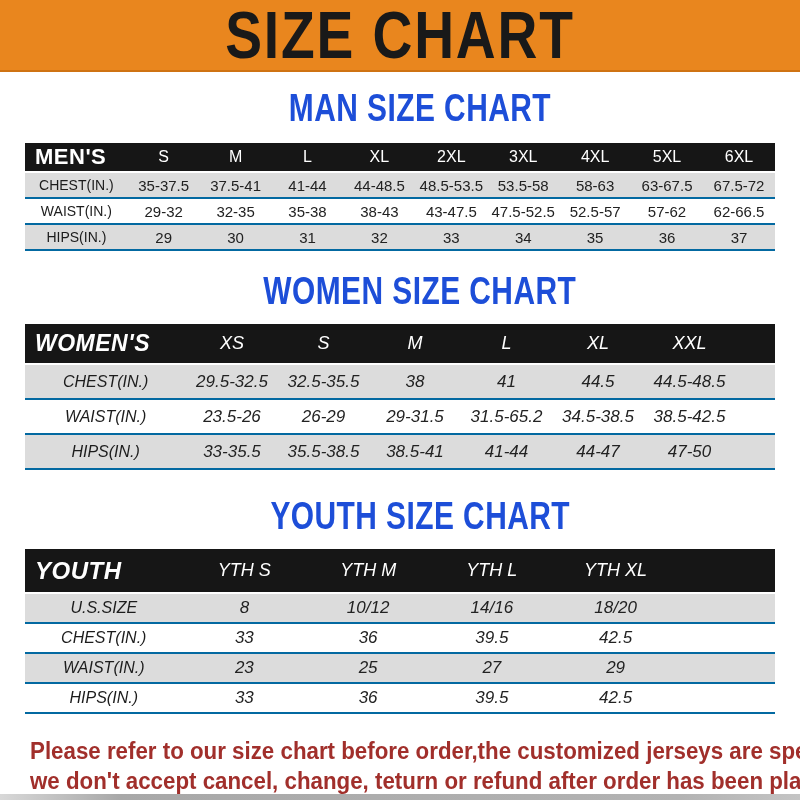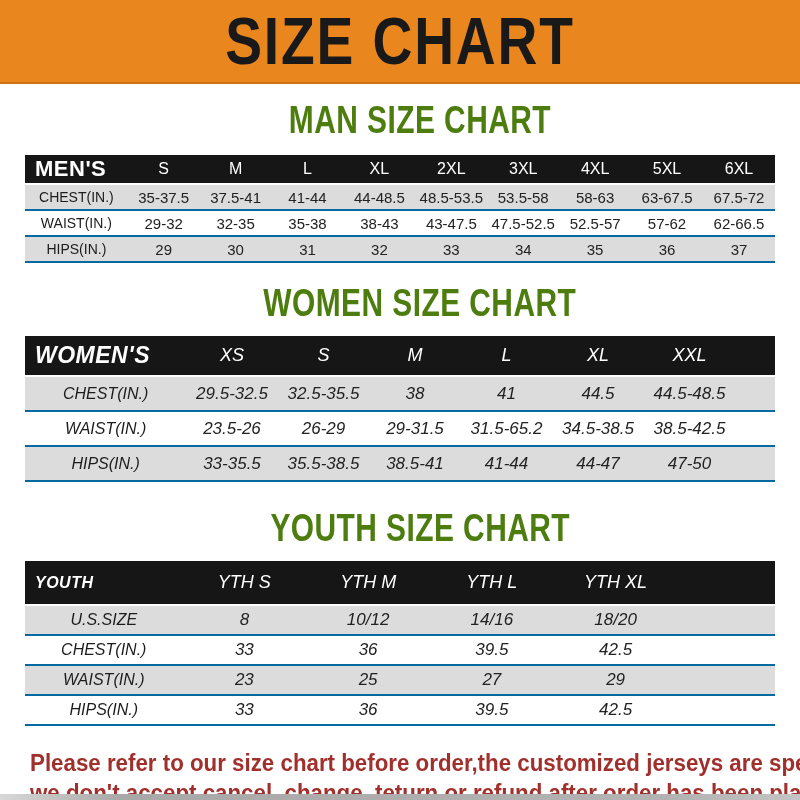--- a/index.html
+++ b/index.html
@@ -5,33 +5,33 @@
   * { margin:0; padding:0; box-sizing:border-box; }
   html,body { width:800px; height:800px; }
   body {
     font-family:"Liberation Sans", sans-serif;
     background:#ffffff;
     position:relative;
     overflow:hidden;
   }
   
   .banner {
-    height:84px;
+    height:72px;
     background:var(--banner-bg, #E9861E);
     border-bottom:2px solid #cf7313;
     display:flex; align-items:center; justify-content:center;
   }
   .banner .title {
     font-size:60px; font-weight:bold; color:#191919;
     letter-spacing:2px; display:inline-block;
     transform:scale(0.92,1.12);
     white-space:nowrap;
   }
   
-  .section-heading { text-align:center; color:#4d7c0f;margin-left:40px; }
+  .section-heading { text-align:center; color:#1d4ed8;margin-left:40px; }
   .heading-text {
     display:inline-block; font-size:34px; font-weight:bold;
     transform:scale(0.88,1.15); letter-spacing:0.5px; white-space:nowrap;
   }
   .man-heading   { margin-top:16px; }
   .women-heading { margin-top:20px; }
   .youth-heading { margin-top:26px; }
   
   table {
     width:750px; margin:16px auto 0 auto;
@@ -61,21 +61,21 @@
   
   .women-table thead tr { height:40px; }
   .women-table tbody tr { height:35px; }
   .women-table th.header-label { font-size:23px; }
   .women-table thead th { font-size:18px; }
   .women-table td { font-size:17px; }
   .women-table td.row-label { font-size:16px; }
   
   .youth-table thead tr { height:44px; }
   .youth-table tbody tr { height:30px; }
-  .youth-table th.header-label { font-size:16px; }
+  .youth-table th.header-label { font-size:24px; }
   .youth-table thead th { font-size:18px; }
   .youth-table td { font-size:17px; }
   .youth-table td.row-label { font-size:16px; }
   
   .disclaimer {
     margin-top:22px; padding-left:30px;
     color:var(--disclaimer-color, #A12F2B);
   }
   .disclaimer p {
     font-size:23px; font-weight:bold; line-height:30px;

